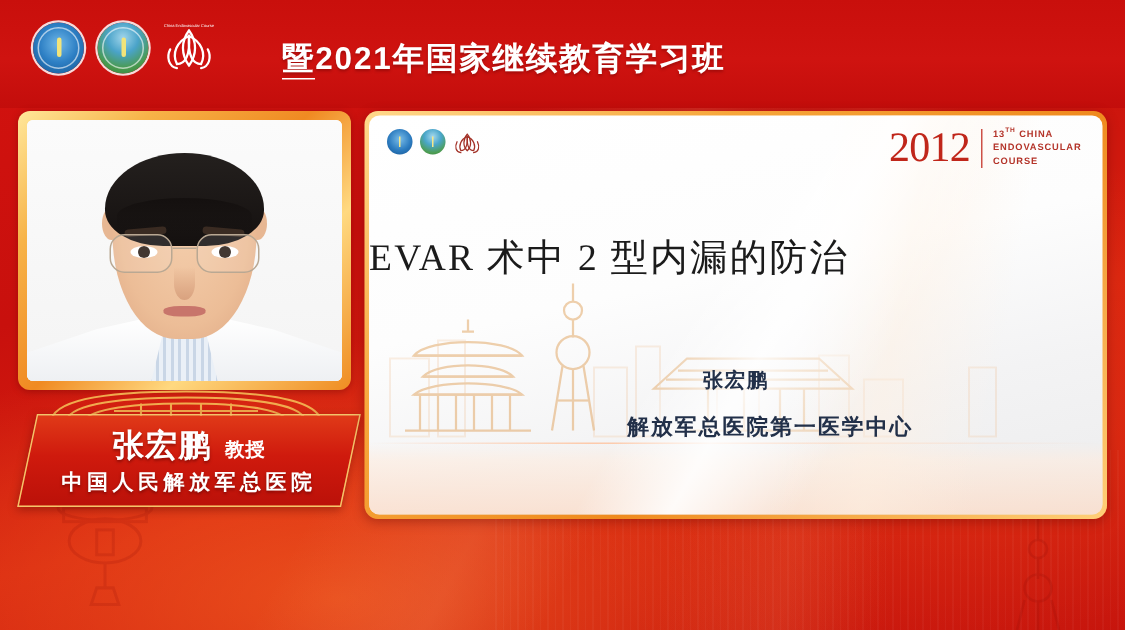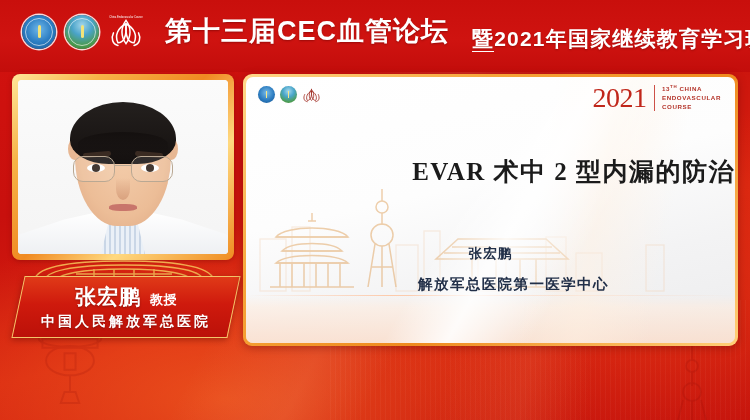--- a/index.html
+++ b/index.html
@@ -310,24 +310,24 @@
     letter-spacing: .6px;
     line-height: 1.45;
     font-weight: 700;
     white-space: nowrap;
   }
   .year-en sup { font-size: 4.4px; }
 
   .slide-title {
     position: absolute;
     left: 0; right: 0; top: 78px;
-    text-align: right;
+    text-align: left;
     font-family: "Liberation Serif", "DejaVu Serif", serif;
     font-size: 25px;
-    font-weight: 700;
+    font-weight: 400;
     color: #1b1b1b;
     letter-spacing: 1.5px;
   }
   .presenter {
     position: absolute; left: 0; right: 0; top: 168px;
     text-align: center;
     font-family: "Liberation Serif", "DejaVu Serif", serif;
     font-size: 13.5px;
     font-weight: 700;
     color: #223049;
@@ -409,21 +409,20 @@
             <path d="M20 10 C11 14 7 23 11 31 C17 31 21 25 20 10 Z"></path>
             <path d="M20 10 C29 14 33 23 29 31 C23 31 19 25 20 10 Z"></path>
             <path d="M6 20 C3 26 5 33 11 34"></path>
             <path d="M34 20 C37 26 35 33 29 34"></path>
           </g>
           <text x="20" y="3.6" font-size="3" fill="#ffffff" text-anchor="middle" font-family="Liberation Sans, sans-serif">China Endovascular Course</text>
         </svg>
       </div>
 
       <div class="title-block">
-        <div class="cn-title">第十三届CEC血管论坛</div>
       </div>
 
       <div class="sub-title"><span class="ji">暨</span><span>2021年国家继续教育学习班</span></div>
     </div>
   </div>
 
   <div class="portrait-frame">
     <div class="portrait-inner">
       <div class="photo">
         <div class="neck"></div>
@@ -532,21 +531,21 @@
               <path d="M11 6 C6 8 4 13 6 17 C9.5 17 11.5 13 11 6 Z"></path>
               <path d="M11 6 C16 8 18 13 16 17 C12.5 17 10.5 13 11 6 Z"></path>
               <path d="M3 10 C1 14 2 18 6 18.5"></path>
               <path d="M19 10 C21 14 20 18 16 18.5"></path>
             </g>
           </svg>
         </div>
       </div>
 
       <div class="year-block">
-        <div class="year">2021</div>
+        <div class="year">2012</div>
         <div class="year-div"></div>
         <div class="year-en">
           <div><span>13</span><sup>TH</sup><span> CHINA</span></div>
           <div>ENDOVASCULAR</div>
           <div>COURSE</div>
         </div>
       </div>
 
       <div class="slide-title">EVAR 术中 2 型内漏的防治</div>
       <div class="presenter">张宏鹏</div>

